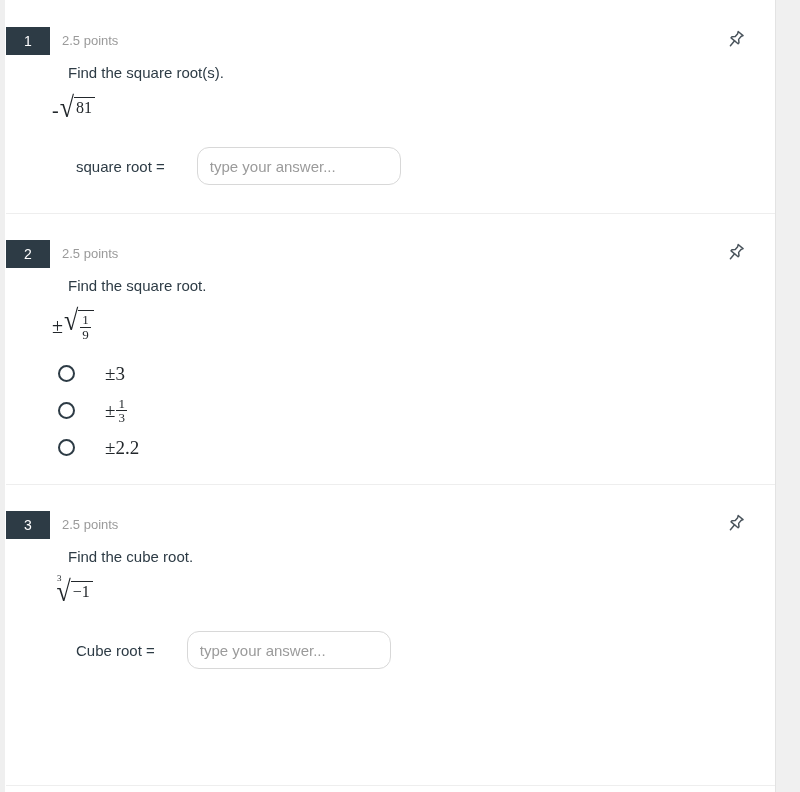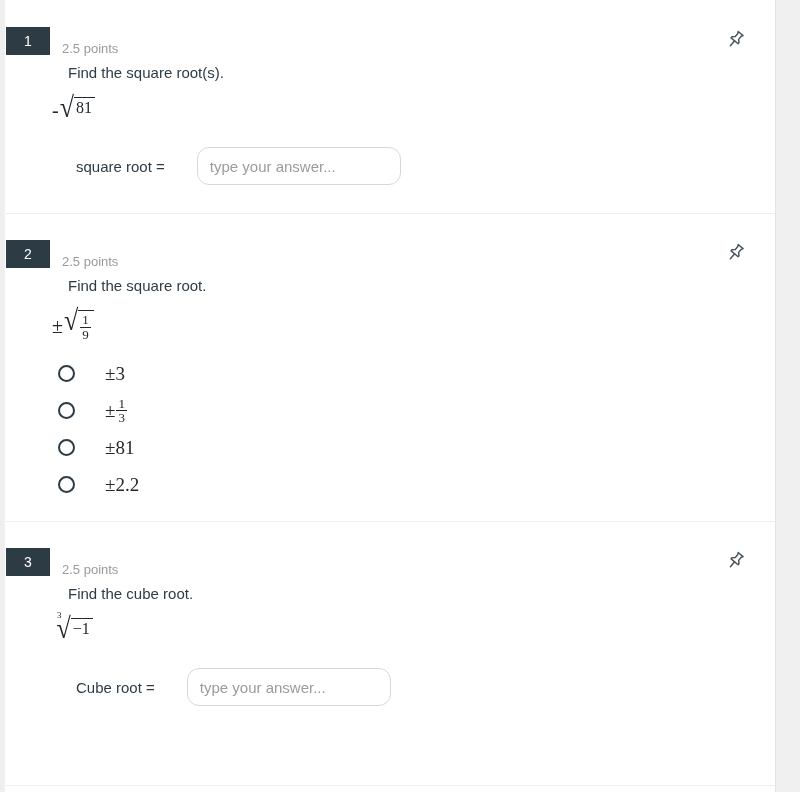--- a/index.html
+++ b/index.html
@@ -79,21 +79,21 @@
     background: #2d3b45;
     color: #ffffff;
     font-size: 14px;
     line-height: 28px;
     text-align: center;
     font-family: "Liberation Sans", sans-serif;
   }
   .q-points {
     position: absolute;
     left: 56px;
-    top: 8px;
+    top: 0;
     height: 28px;
     line-height: 28px;
     font-size: 13px;
     color: #9a9a9a;
   }
   .pin-icon {
     position: absolute;
     right: 28px;
     top: 2px;
     width: 22px;
@@ -342,24 +342,20 @@
             <span class="radio"></span>
             <span class="choice-text">
               <span>±</span>
               <span class="frac inline">
                 <span class="num">1</span>
                 <span class="den">3</span>
               </span>
             </span>
           </div>
 
-          <div class="choice">
-            <span class="radio"></span>
-            <span class="choice-text">±81</span>
-          </div>
 
           <div class="choice">
             <span class="radio"></span>
             <span class="choice-text">±2.2</span>
           </div>
 
         </div>
       </div>
     </div>
 

